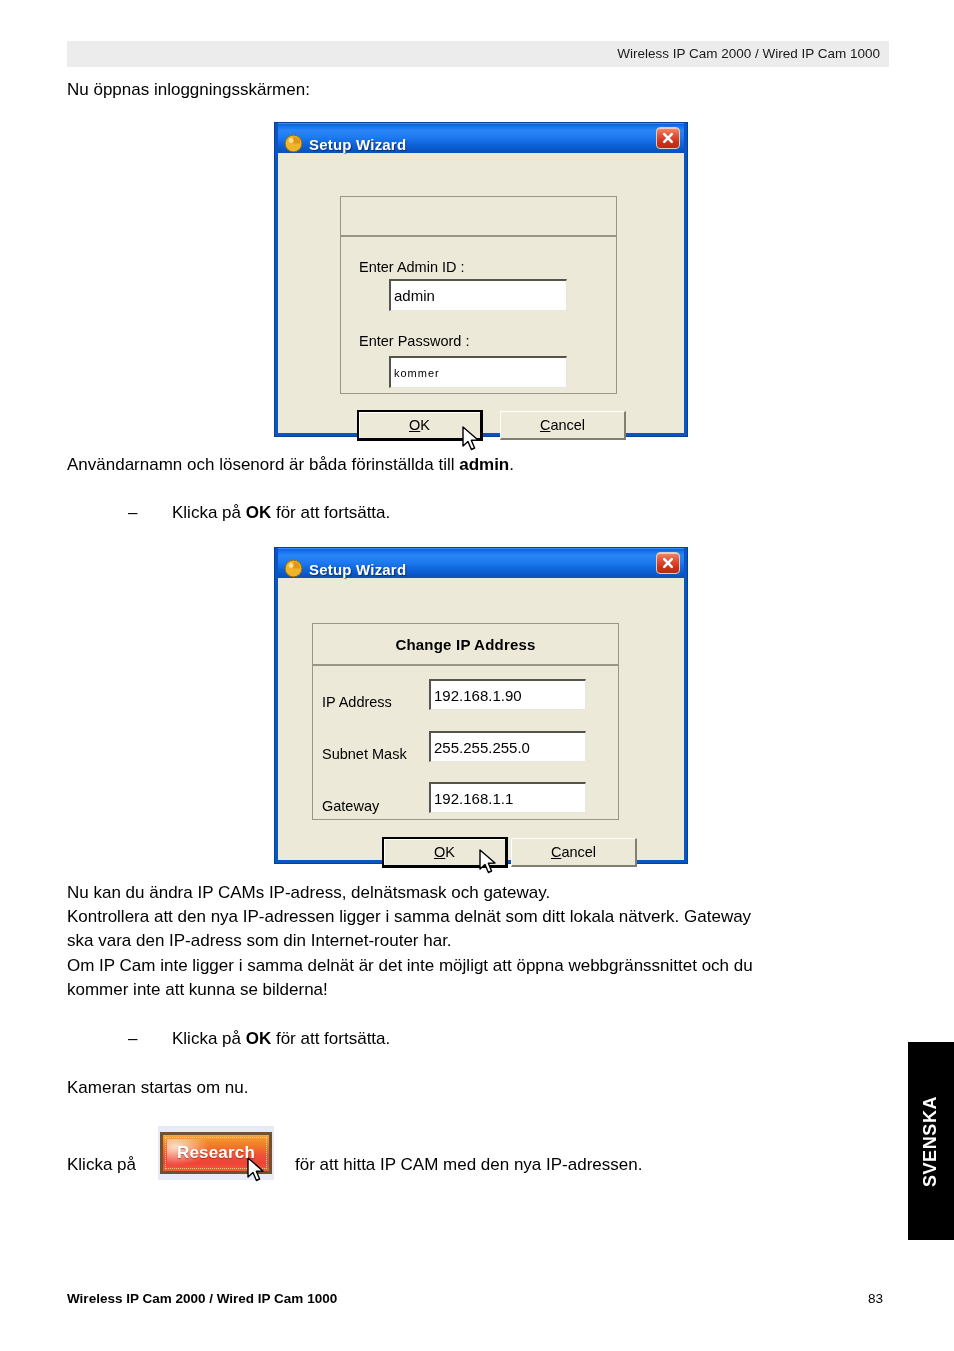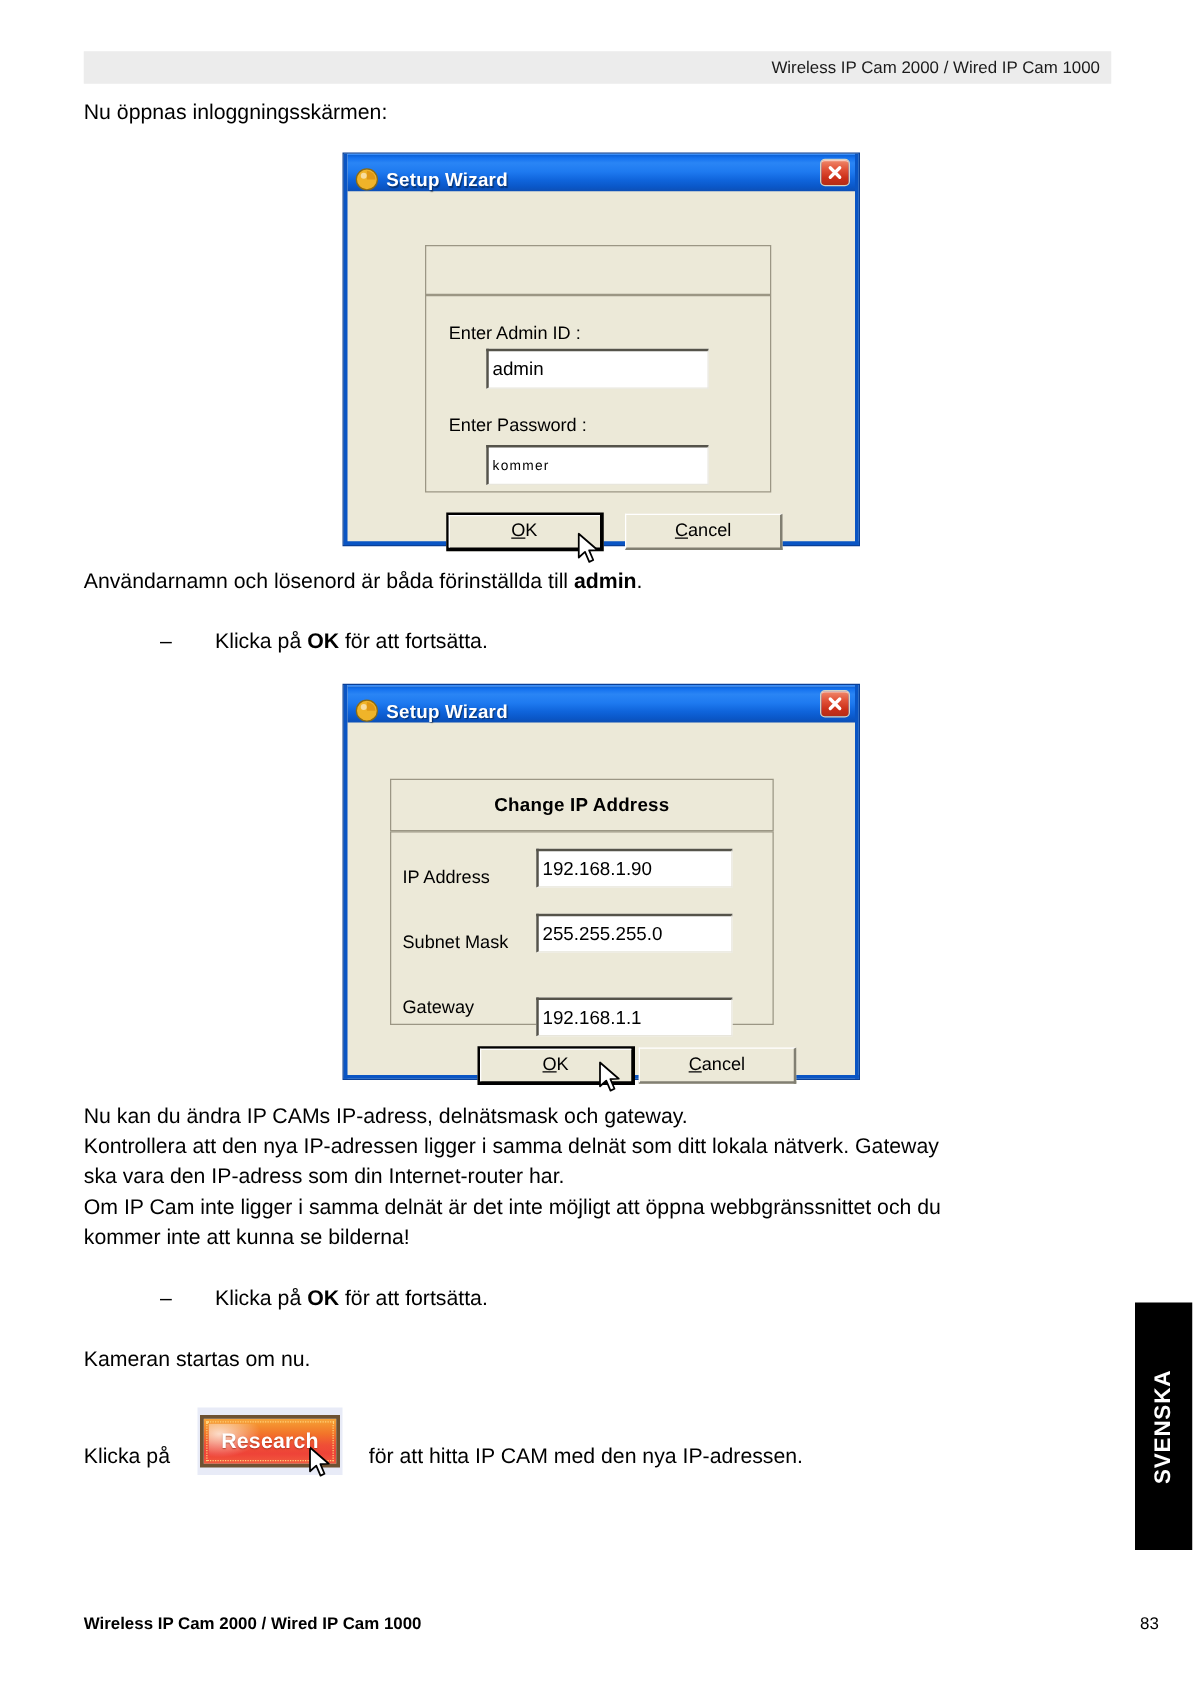--- a/index.html
+++ b/index.html
@@ -266,21 +266,20 @@
     font-weight: bold;
     color: #000;
     white-space: nowrap;
   }
   .footer-right {
     position: absolute;
     left: 868px;
     top: 1291px;
     font-size: 13.5px;
     color: #000;
-    margin-left: 44px;
   }
 </style>
 </head>
 <body>
 
 <div class="page">
 
   <div class="page-header">
     <span class="page-header-text">Wireless IP Cam 2000 / Wired IP Cam 1000</span>
   </div>
@@ -372,21 +371,21 @@
 
       <div class="group-fields" style="left:34px; top:87px; width:307px; height:155px;"></div>
 
       <div class="field-label" style="left:44px; top:116px;">IP Address</div>
       <div class="text-input" style="left:151px; top:101px; width:157px; height:31px;">192.168.1.90</div>
 
       <div class="field-label" style="left:44px; top:168px;">Subnet Mask</div>
       <div class="text-input" style="left:151px; top:153px; width:157px; height:31px;">255.255.255.0</div>
 
       <div class="field-label" style="left:44px; top:220px;">Gateway</div>
-      <div class="text-input" style="left:151px; top:220px; width:157px; height:31px;">192.168.1.1</div>
+      <div class="text-input" style="left:151px; top:204px; width:157px; height:31px;">192.168.1.1</div>
 
       <div class="xp-button focused" style="left:104px; top:259px; width:126px; height:31px;">
         <span class="btn-inner"></span>
         <span style="position:relative;"><u>O</u><span>K</span></span>
       </div>
       <div class="xp-button" style="left:233px; top:260px; width:126px; height:29px;">
         <span><u>C</u><span>ancel</span></span>
       </div>
 
       <span class="cursor" style="left:200px; top:270px;">

